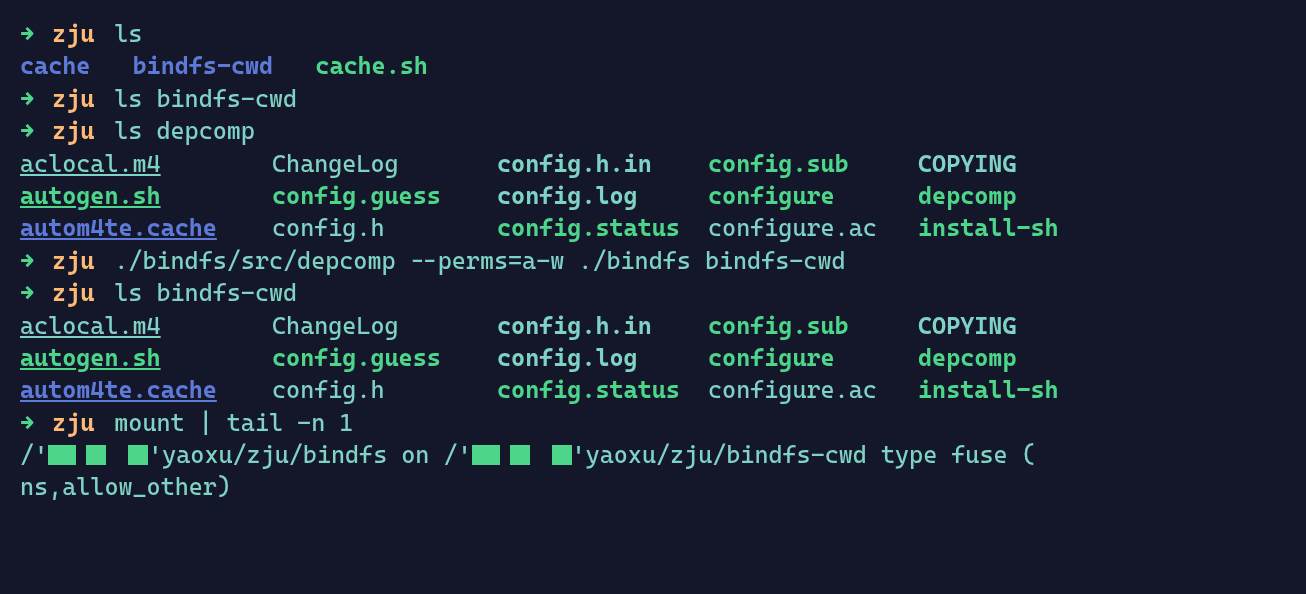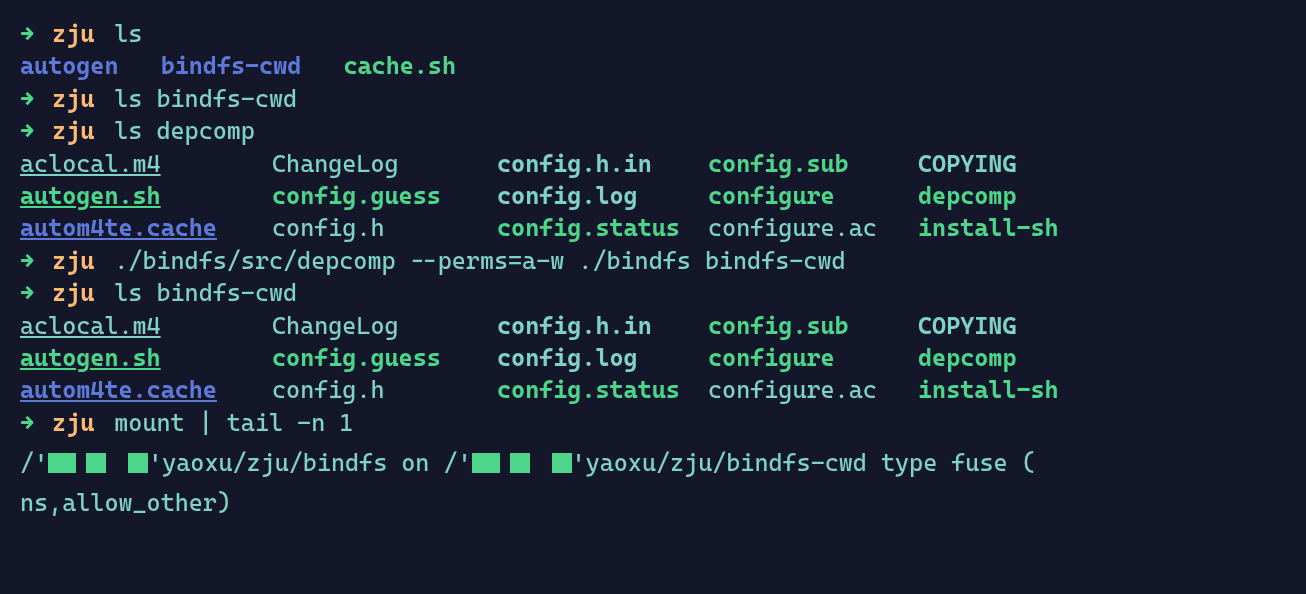--- a/index.html
+++ b/index.html
@@ -30,32 +30,32 @@
     .c5 { width: 178px; font-weight: bold; }
     .redact1, .redact2, .redact3 {
       display: inline-block;
       height: 20px;
       vertical-align: -2px;
       background: #4dd68a;
     }
     .redact1 { width: 28px; margin-right: 10px; }
     .redact2 { width: 20px; margin-right: 22px; }
     .redact3 { width: 20px; margin-right: 0px; }
-    .redactline { color: #7fd3c4; margin-top: 8px; }
+    .redactline { color: #7fd3c4; }
     .aposmark { color: #7fd3c4; }
   </style>
 </head>
 <body>
 
 <div class="row">
   <span class="arrow">→</span><span class="cwd">zju</span><span class="cmd">ls</span>
 </div>
 
 <div class="row">
-  <span class="dir">autogen</span><span>&nbsp;&nbsp;&nbsp;</span><span class="dir">bindfs-cwd</span><span>&nbsp;&nbsp;&nbsp;</span><span class="exe">cache.sh</span>
+  <span class="dir">cache</span><span>&nbsp;&nbsp;&nbsp;</span><span class="dir">bindfs-cwd</span><span>&nbsp;&nbsp;&nbsp;</span><span class="exe">cache.sh</span>
 </div>
 
 <div class="row">
   <span class="arrow">→</span><span class="cwd">zju</span><span class="cmd">ls bindfs-cwd</span>
 </div>
 
 <div class="row">
   <span class="arrow">→</span><span class="cwd">zju</span><span class="cmd">ls depcomp</span>
 </div>
 

